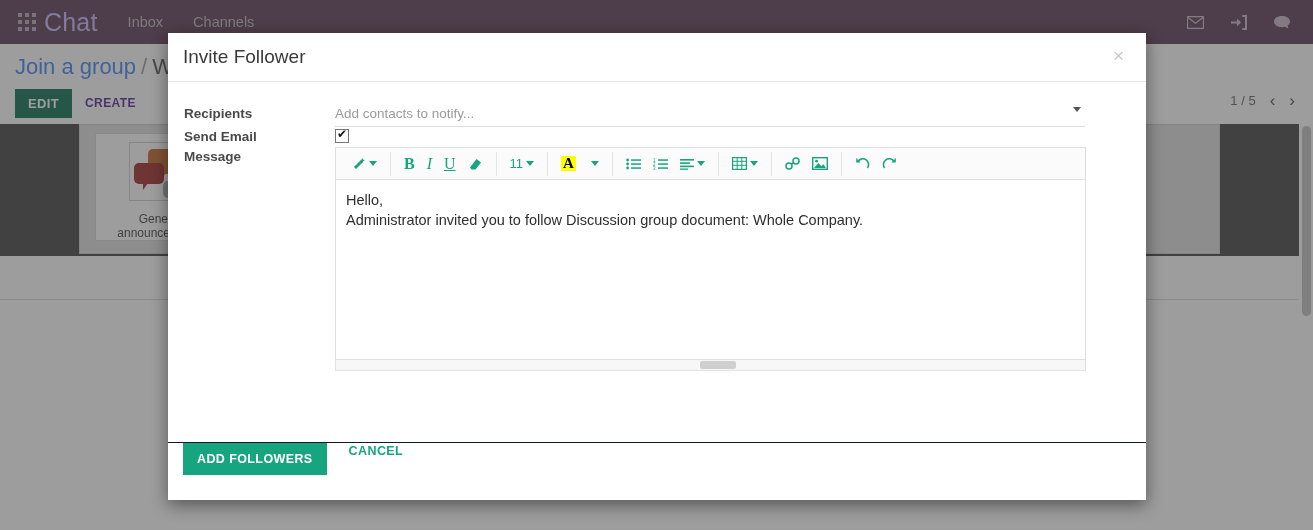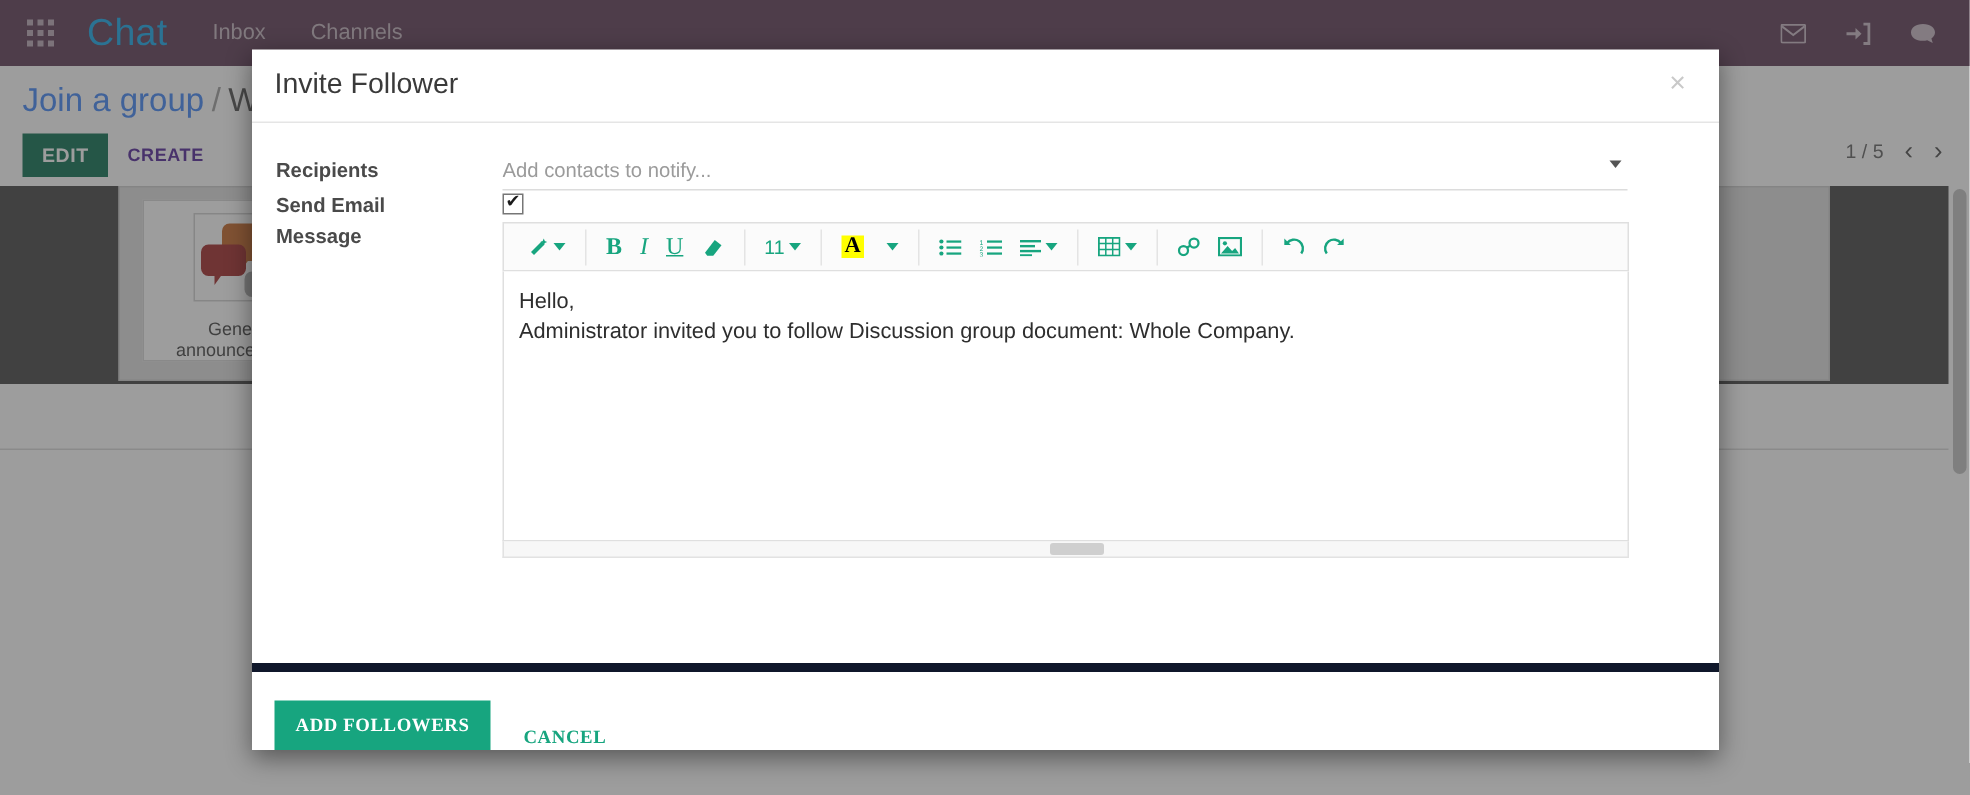--- a/index.html
+++ b/index.html
@@ -27,22 +27,22 @@
     color: #b3a0ae;
   }
   .apps-grid {
     width: 34px; margin-left: 10px;
     display: grid; grid-template-columns: repeat(3, 4px);
     grid-gap: 3px; justify-content: center;
     cursor: pointer;
   }
   .apps-grid i { display:block; width:4px; height:4px; background:#b9a7b5; }
   .brand {
-    color: #0ea5e9; font-size: 25px; font-weight: 400;
-    margin-left: 14px; letter-spacing: .2px; cursor: pointer;
+    color: #c4b5fd; font-size: 25px; font-weight: 400;
+    letter-spacing: .2px; cursor: pointer;
   }
   .nav-link {
     color: #c2b2bd; font-size: 14.5px; margin-left: 30px; cursor: pointer;
   }
   .nav-right { margin-left: auto; display: flex; align-items: center; gap: 26px; margin-right: 22px; }
   .nav-ico { color: #c7b7c4; display:flex; align-items:center; cursor:pointer; }
 
   
   #control-panel {
     position: absolute; top: 44px; left: 0; width: 1313px; height: 80px;
@@ -216,22 +216,22 @@
     width: 751px; height: 11px; background: #f7f7f7;
     border: 1px solid #e2e2e2; border-top: none; position: relative;
   }
   .h-scrollbar .thumb {
     position: absolute; left: 364px; top: 1px;
     width: 36px; height: 8px; background: #cfcfcf; border-radius: 2px;
   }
 
   #modal-footer {
     position: absolute; left: 0; bottom: 0; width: 978px; height: 58px;
-    border-top: 6px solid #0f172a;
-    display: flex; align-items: flex-end; padding-left: 15px; font-family: Liberation Serif, serif;
+    border-top: 1px solid #0f172a;
+    display: flex; align-items: flex-start; padding-left: 15px;
   }
   .btn-primary {
     background: #17a57f; color: #fff; border: none;
     padding: 9px 14px; font-size: 12.5px; font-weight: 700;
     letter-spacing: .4px; cursor: pointer; font-family: inherit;
   }
   .btn-link {
     background: none; border: none; color: #17a57f;
     font-size: 12.5px; font-weight: 700; letter-spacing: .4px;
     margin-left: 16px; cursor: pointer; font-family: inherit;

